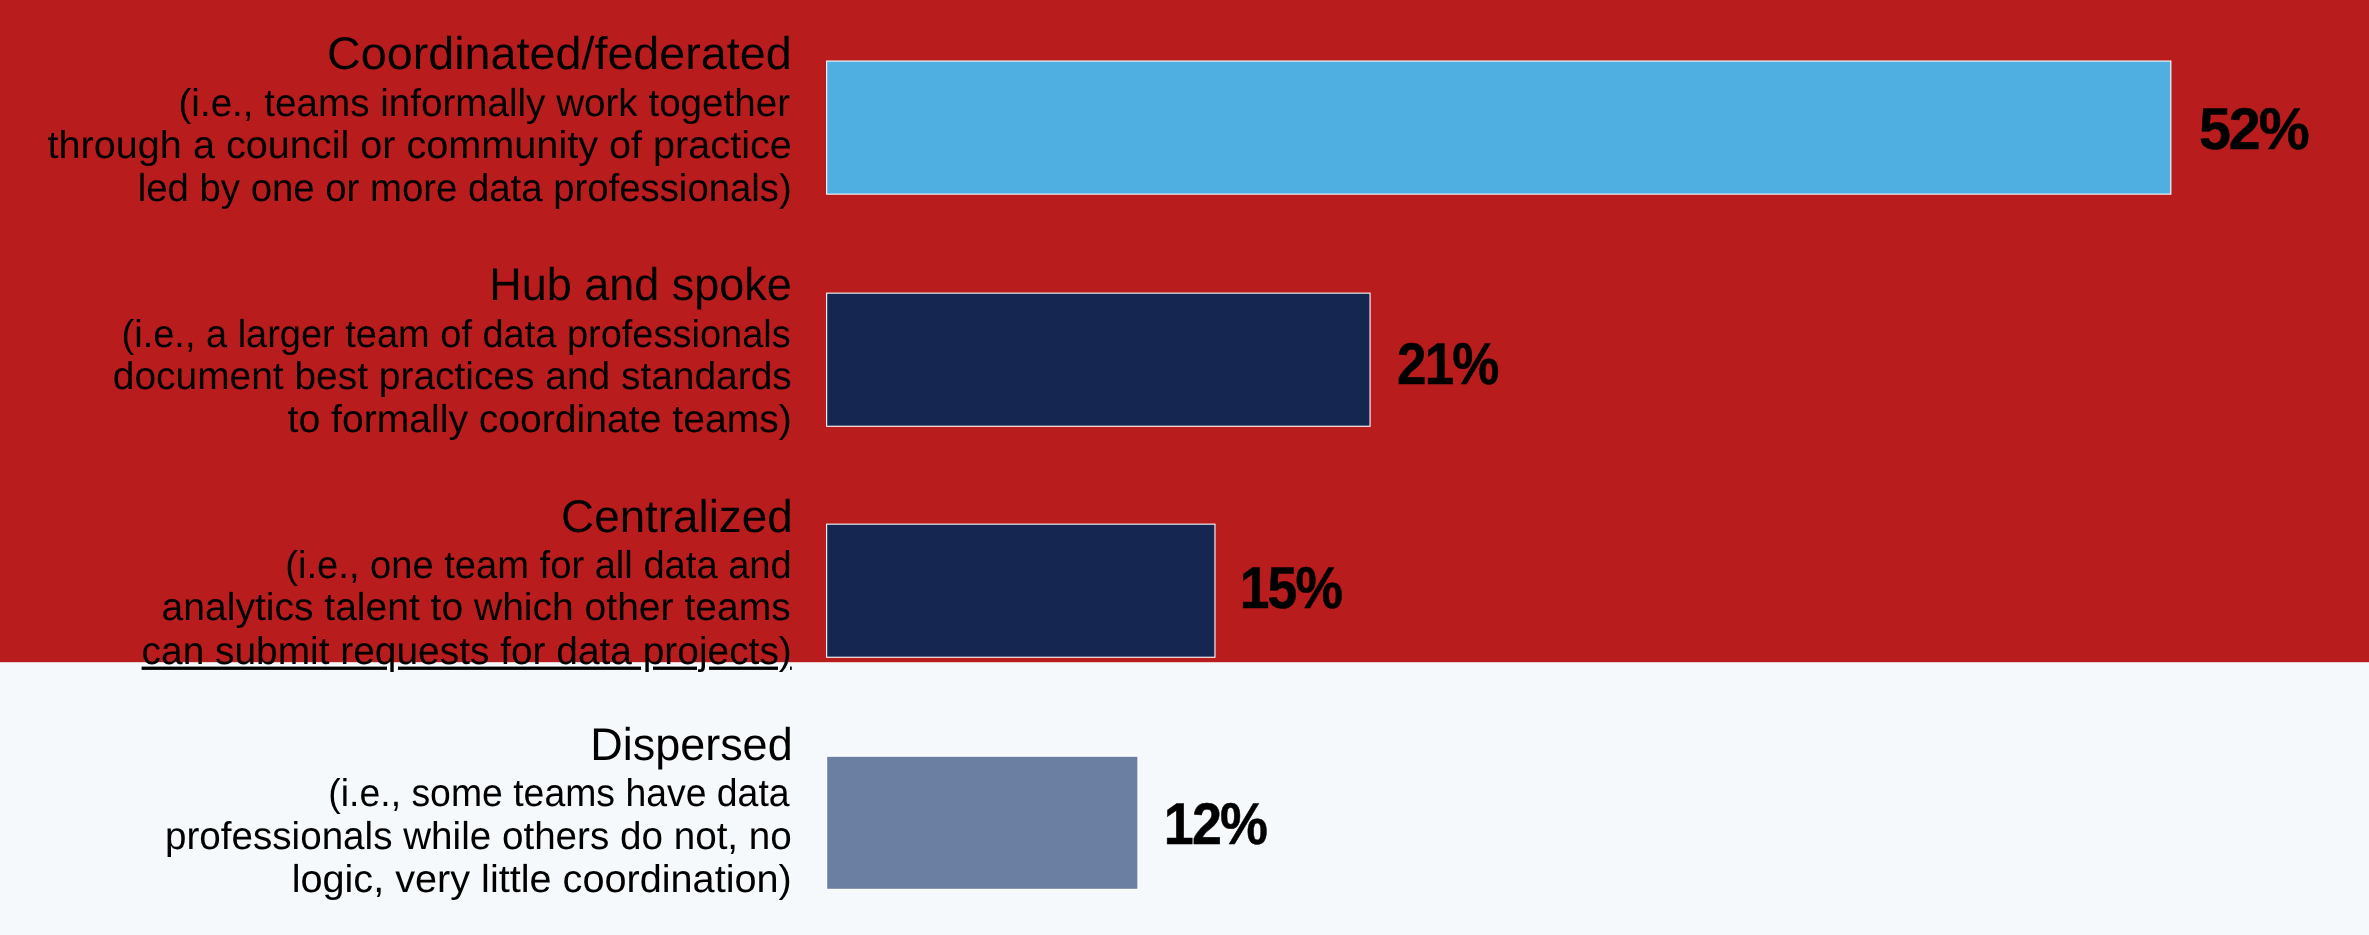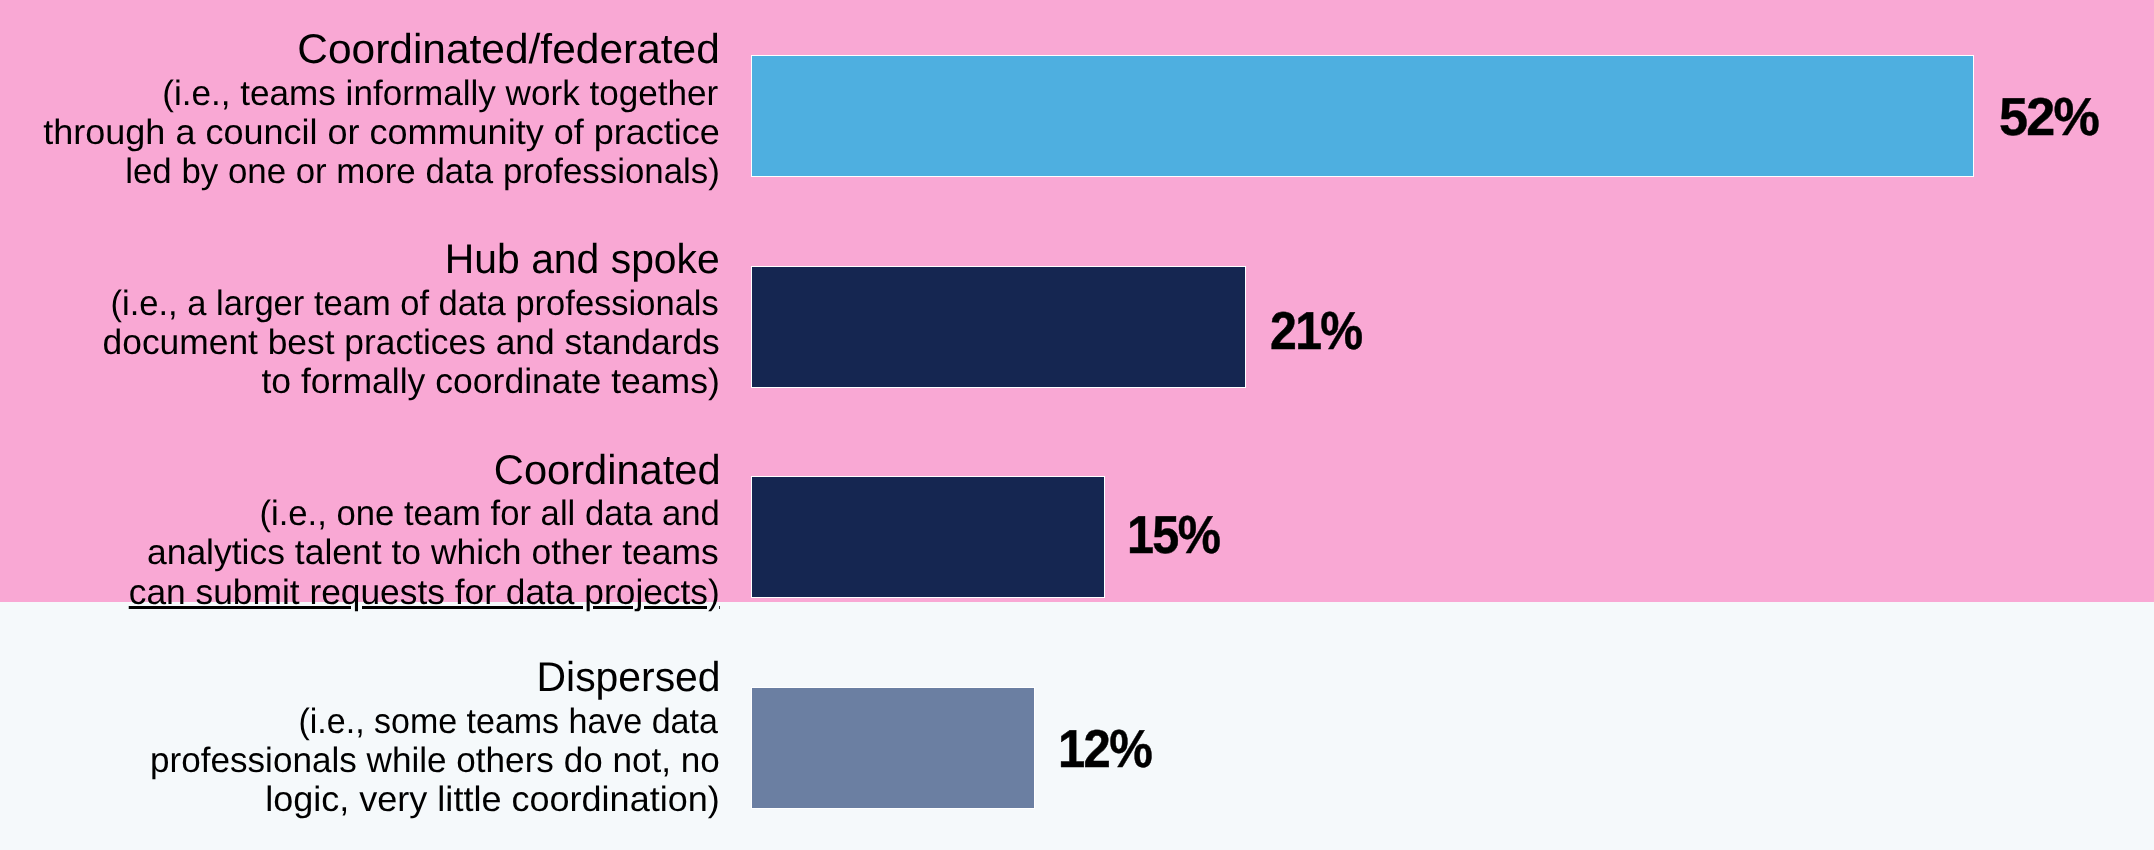--- a/index.html
+++ b/index.html
@@ -9,21 +9,21 @@
     background:#f5f9fb;
     font-family:"Liberation Sans", sans-serif;
     overflow:hidden;
     -webkit-font-smoothing:antialiased;
     text-rendering:geometricPrecision;
   }
   .chart {
     will-change:transform;
     position:relative;
     width:2154px; height:602px;
-    background:#f9a8d4;
+    background:#b91c1c;
   }
 
   .bar-row { position:absolute; left:0; top:0; width:2154px; height:850px; }
 
   
   .cat-name, .cat-desc-line {
     position:absolute;
     left:0;
     width:719.8px;
     text-align:right;
@@ -67,21 +67,21 @@
   <div class="bar-row">
     <div class="cat-name" style="top:238.4px;transform:scaleX(0.9829);">Hub and spoke</div>
     <div class="cat-desc-line" style="top:284.1px;transform:translateX(-1px) scaleX(0.9780);">(i.e., a larger team of data professionals</div>
     <div class="cat-desc-line" style="top:323.2px;transform:scaleX(1.0018);">document best practices and standards</div>
     <div class="cat-desc-line" style="top:362.3px;transform:scaleX(1.0071);">to formally coordinate teams)</div>
     <div class="bar" style="top: 267.2px; background-color: rgb(21, 38, 81); width: 492.894px;"></div>
     <div class="value-label" style="left:1270.1px;top:305.1px;transform:scaleX(0.900);">21%</div>
   </div>
 
   <div class="bar-row">
-    <div class="cat-name" style="top:448.6px;transform:translateX(0.8px) scaleX(1.0005);">Coordinated</div>
+    <div class="cat-name" style="top:448.6px;transform:translateX(0.8px) scaleX(1.0005);">Centralized</div>
     <div class="cat-desc-line" style="top:494.3px;transform:scaleX(0.9817);">(i.e., one team for all data and</div>
     <div class="cat-desc-line" style="top:533.4px;transform:translateX(-1px) scaleX(1.0051);">analytics talent to which other teams</div>
     <div class="cat-desc-line" style="top:572.5px;transform:scaleX(1.0009);text-decoration:underline;">can submit requests for data projects)</div>
     <div class="bar" style="top: 477.4px; background-color: rgb(21, 38, 81); width: 352.067px;"></div>
     <div class="value-label" style="left:1126.8px;top:508.6px;transform:scaleX(0.907);">15%</div>
   </div>
 
   <div class="bar-row">
     <div class="cat-name" style="top:656.4px;transform:translateX(0.8px) scaleX(0.9830);">Dispersed</div>
     <div class="cat-desc-line" style="top:702.1px;transform:translateX(-2px) scaleX(0.9627);">(i.e., some teams have data</div>

